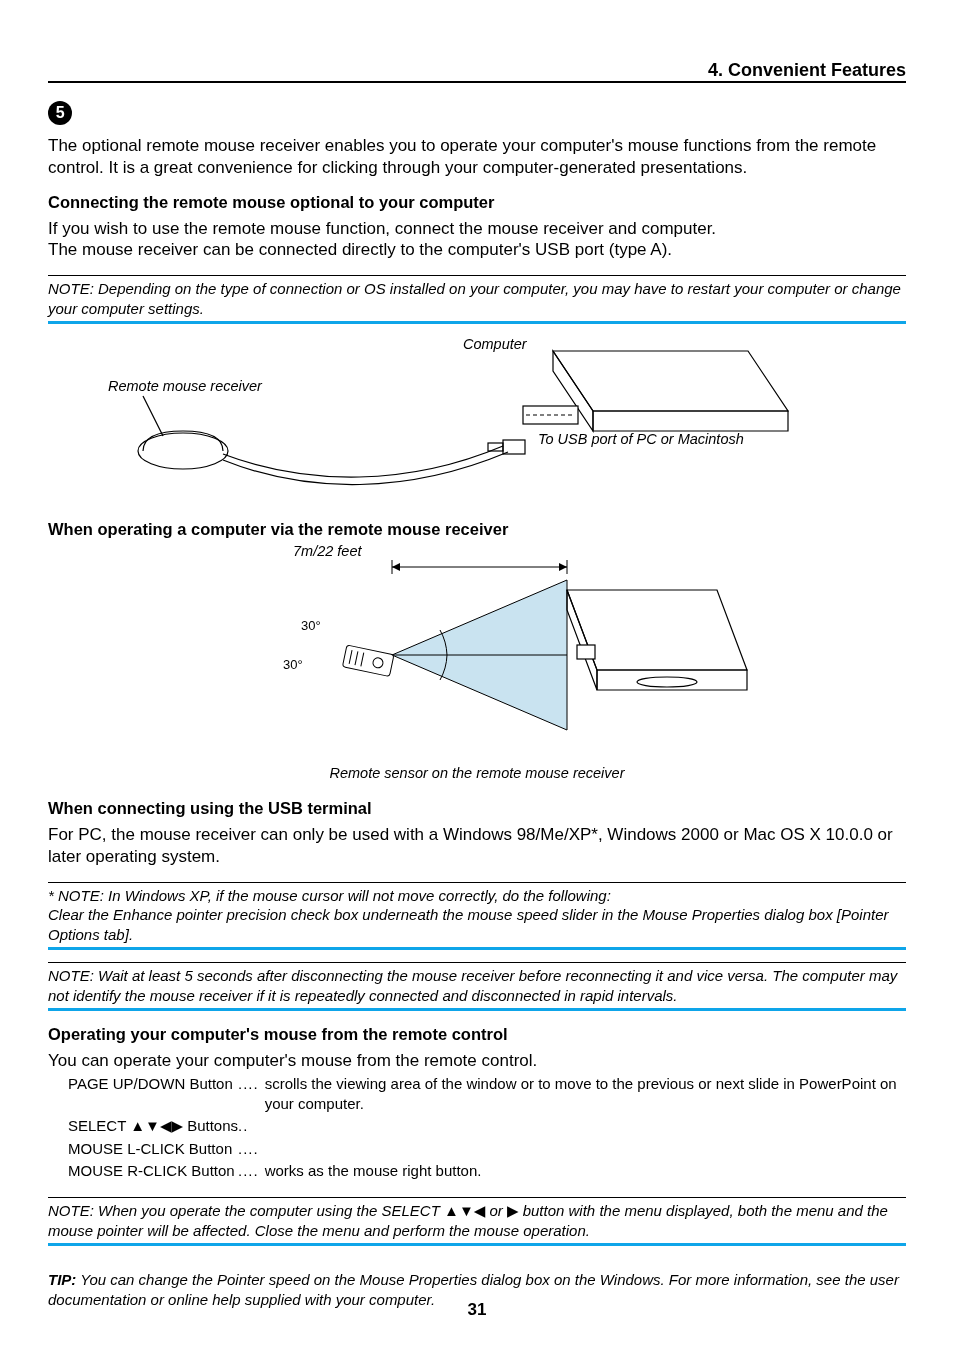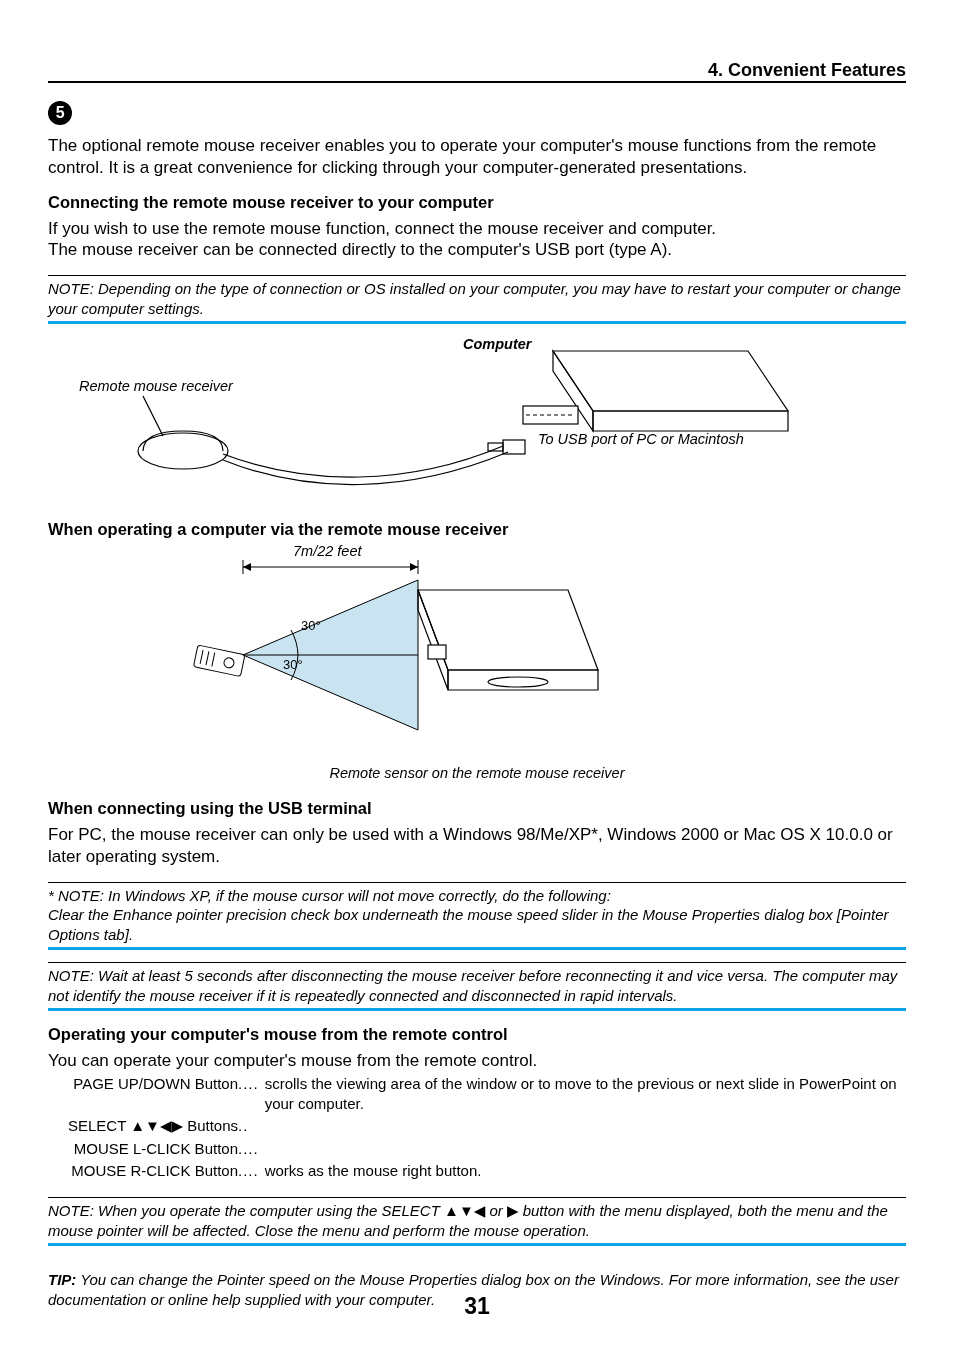--- a/index.html
+++ b/index.html
@@ -75,64 +75,64 @@
     font-family: "Helvetica Neue", Helvetica, Arial, sans-serif;
   }
   .fig-label.center { position: static; text-align: center; margin-top: 6px; }
   .dl {
     font-size: 15px;
     line-height: 1.35;
     font-family: "Helvetica Neue", Helvetica, Arial, sans-serif;
     font-stretch: condensed;
   }
   .dl .row { display: flex; margin-bottom: 2px; }
-  .dl .term { width: 190px; flex: 0 0 190px; padding-left: 20px; white-space: nowrap; text-align: right; }
+  .dl .term { width: 190px; flex: 0 0 190px; padding-left: 20px; white-space: nowrap; }
   .dl .dots { flex: 0 0 auto; letter-spacing: 1px; padding-right: 6px; }
   .dl .def { flex: 1; }
   .arrows { font-style: normal; }
   .tip {
     font-style: italic;
     font-size: 15px;
     line-height: 1.3;
     margin-top: 24px;
     font-family: "Helvetica Neue", Helvetica, Arial, sans-serif;
     font-stretch: condensed;
   }
   .tip b { font-weight: 800; }
   .page-num {
     position: absolute;
     bottom: 28px; left: 0; right: 0;
     text-align: center;
     font-weight: 700;
-    font-size: 23px;
+    font-size: 17px;
   }
   
   .fig1 { height: 170px; }
-  .fig2 { height: 210px; display:flex; }
+  .fig2 { height: 210px; display:flex; justify-content:center; }
 </style>
 </head>
 <body>
 
 <div class="running-head">4. Convenient Features</div>
 
 <h1 class="title">
   <span class="circ-num">5</span>
 </h1>
 
 <p class="body">The optional remote mouse receiver enables you to operate your computer's mouse functions from the remote control. It is a great convenience for clicking through your computer-generated presentations.</p>
 
-<h2 class="sub">Connecting the remote mouse receiver to your computer</h2>
+<h2 class="sub">Connecting the remote mouse optional to your computer</h2>
 <p class="body" style="white-space:pre-line">If you wish to use the remote mouse function, connect the mouse receiver and computer.
 The mouse receiver can be connected directly to the computer's USB port (type A).</p>
 
 <div class="note-block">NOTE: Depending on the type of connection or OS installed on your computer, you may have to restart your computer or change your computer settings.</div>
 
 <div class="figure fig1">
-  <span class="fig-label" style="left:31px; top:42px;">Remote mouse receiver</span>
-  <span class="fig-label" style="left:415px; top:0px;font-weight:bold;">Computer</span>
+  <span class="fig-label" style="left:60px; top:42px;">Remote mouse receiver</span>
+  <span class="fig-label" style="left:415px; top:0px;">Computer</span>
   <span class="fig-label" style="left:490px; top:95px;">To USB port of PC or Macintosh</span>
   <svg width="858" height="170">
 
     <g stroke="#000" fill="none" stroke-width="1.2">
       <polygon points="505,15 700,15 740,75 545,75"></polygon>
       <polygon points="545,75 740,75 740,95 545,95"></polygon>
       <polygon points="505,15 545,75 545,95 505,35"></polygon>
       <rect x="475" y="70" width="55" height="18" fill="#fff"></rect>
       <line x1="478" y1="79" x2="527" y2="79" stroke-dasharray="4 3"></line>
     </g>

